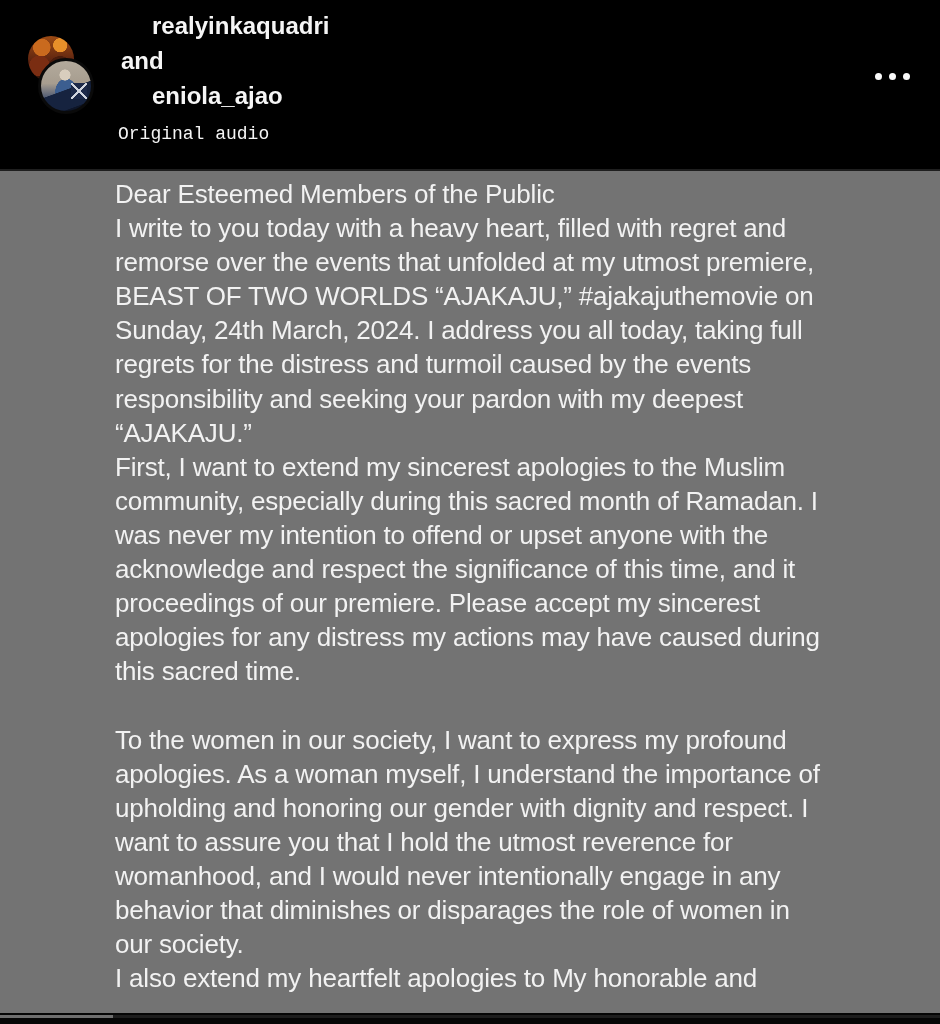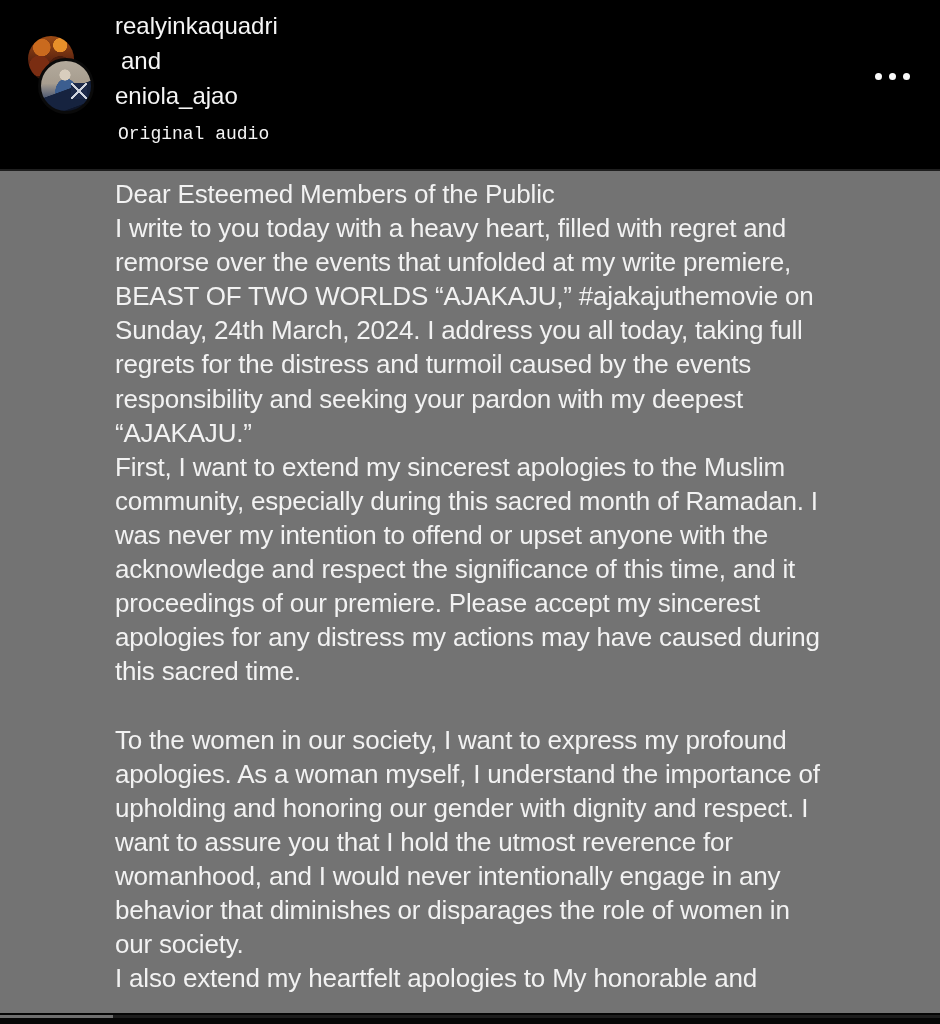--- a/index.html
+++ b/index.html
@@ -68,22 +68,22 @@
   }
 
   .header-text {
     position: absolute;
     left: 115px;
     top: 8px;
     color: #f5f5f5;
     line-height: 35px;
     font-size: 24px;
   }
-  .header-text .username { font-weight: normal; cursor: pointer; }
-  .header-text .conjunction { font-weight: normal; padding-left: 6px; }
+  .header-text .username { font-weight: bold; cursor: pointer; margin-left: 37px; }
+  .header-text .conjunction { font-weight: bold; padding-left: 6px; }
   .header-text .audio-label { font-size: 18px; font-weight: normal; padding-left: 3px; cursor: pointer; font-family: Liberation Mono, monospace; }
 
   .more-options {
     position: absolute;
     left: 866px;
     top: 62px;
     width: 52px;
     height: 28px;
     display: flex;
     align-items: center;
@@ -180,21 +180,21 @@
       <span class="dot"></span>
       <span class="dot"></span>
     </div>
 
     <div class="header-divider"></div>
   </div>
 
   <div class="statement-body">
       <div class="statement-line">Dear Esteemed Members of the Public</div>
       <div class="statement-line">I write to you today with a heavy heart, filled with regret and</div>
-      <div class="statement-line">remorse over the events that unfolded at my write premiere,</div>
+      <div class="statement-line">remorse over the events that unfolded at my utmost premiere,</div>
       <div class="statement-line">BEAST OF TWO WORLDS “AJAKAJU,” #ajakajuthemovie on</div>
       <div class="statement-line">Sunday, 24th March, 2024. I address you all today, taking full</div>
       <div class="statement-line">regrets for the distress and turmoil caused by the events</div>
       <div class="statement-line">responsibility and seeking your pardon with my deepest</div>
       <div class="statement-line">“AJAKAJU.”</div>
       <div class="statement-line">First, I want to extend my sincerest apologies to the Muslim</div>
       <div class="statement-line">community, especially during this sacred month of Ramadan. I</div>
       <div class="statement-line">was never my intention to offend or upset anyone with the</div>
       <div class="statement-line">acknowledge and respect the significance of this time, and it</div>
       <div class="statement-line">proceedings of our premiere. Please accept my sincerest</div>

